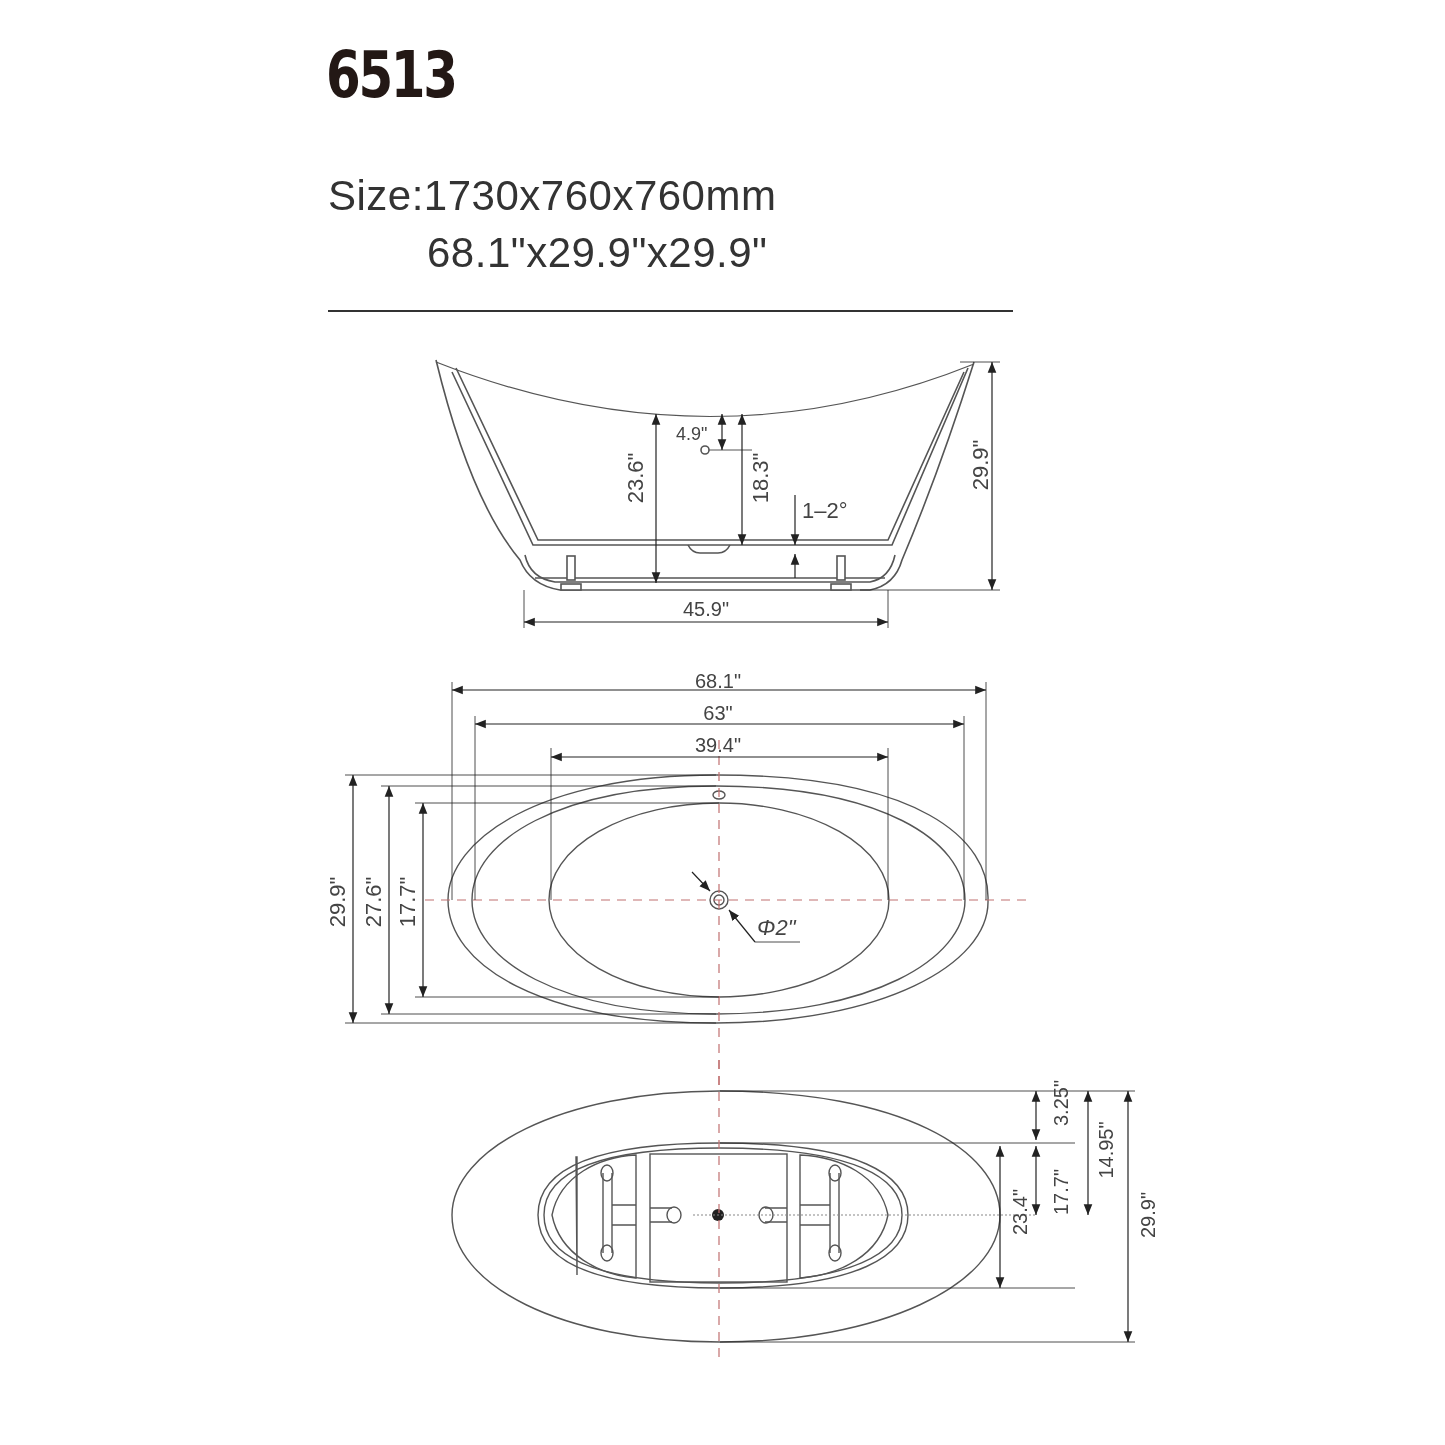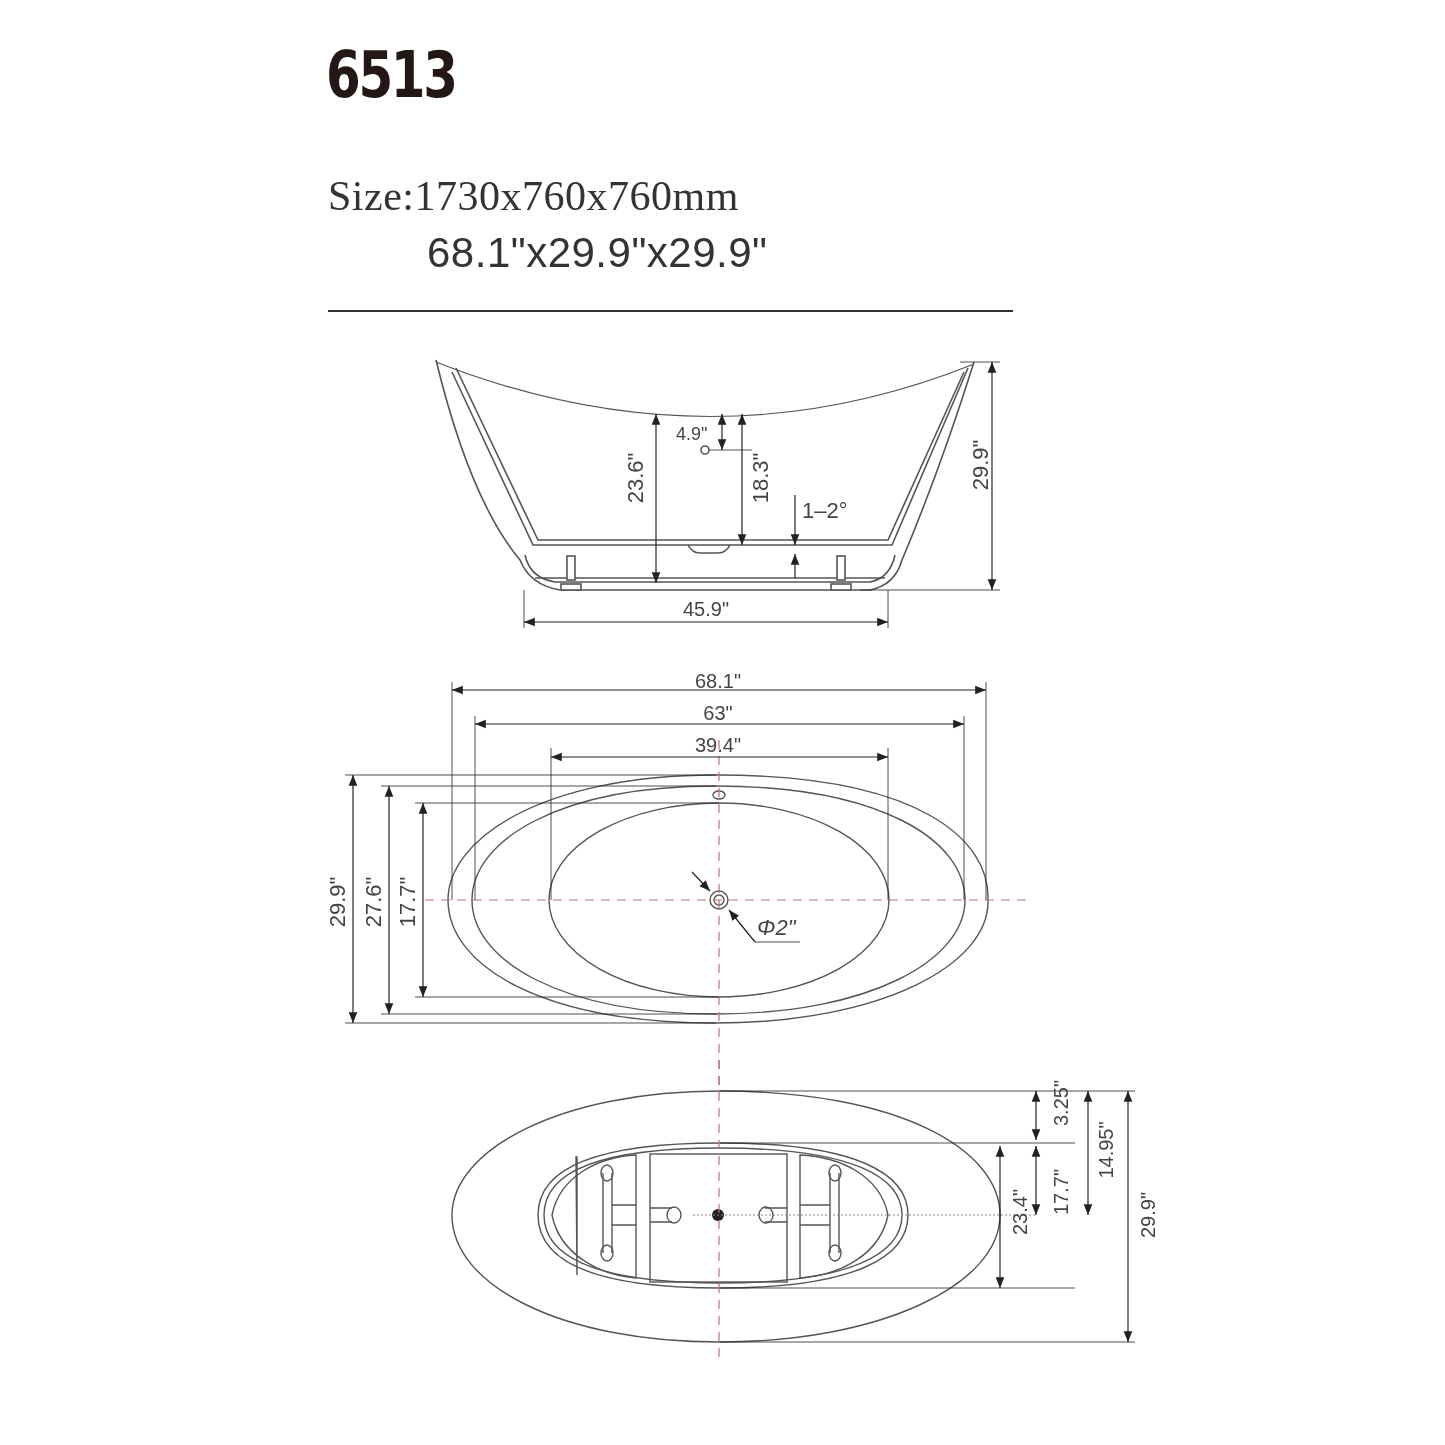--- a/index.html
+++ b/index.html
@@ -4,21 +4,21 @@
   <style>
     html, body { margin: 0; padding: 0; background: #ffffff; }
     body { width: 1445px; height: 1445px; position: relative; overflow: hidden; font-family: "Liberation Sans", sans-serif; color: #2a2a2a; }
     .model {
       position: absolute; left: 326px; top: 38px;
       font-family: "DejaVu Sans", sans-serif; font-weight: bold;
       font-size: 64px; letter-spacing: -3px; color: #231815;
       transform: scaleX(0.78); transform-origin: left top;
     }
     .size-line { position: absolute; left: 328px; font-size: 42px; color: #333; letter-spacing: 0.5px; }
-    .size-1 { top: 172px; font-family: Liberation Serif, serif; }
+    .size-1 { top: 172px; }
     .size-2 { top: 229px; left: 427px; }
     .rule { position: absolute; left: 328px; top: 310px; width: 685px; height: 2px; background: #333; }
     svg.drawing { position: absolute; left: 0; top: 0; }
     svg text { font-family: "Liberation Sans", sans-serif; fill: #444; }
   </style>
 </head>
 <body>
 
 <div class="model">6513</div>
 <div class="size-line size-1">Size:1730x760x760mm</div>

